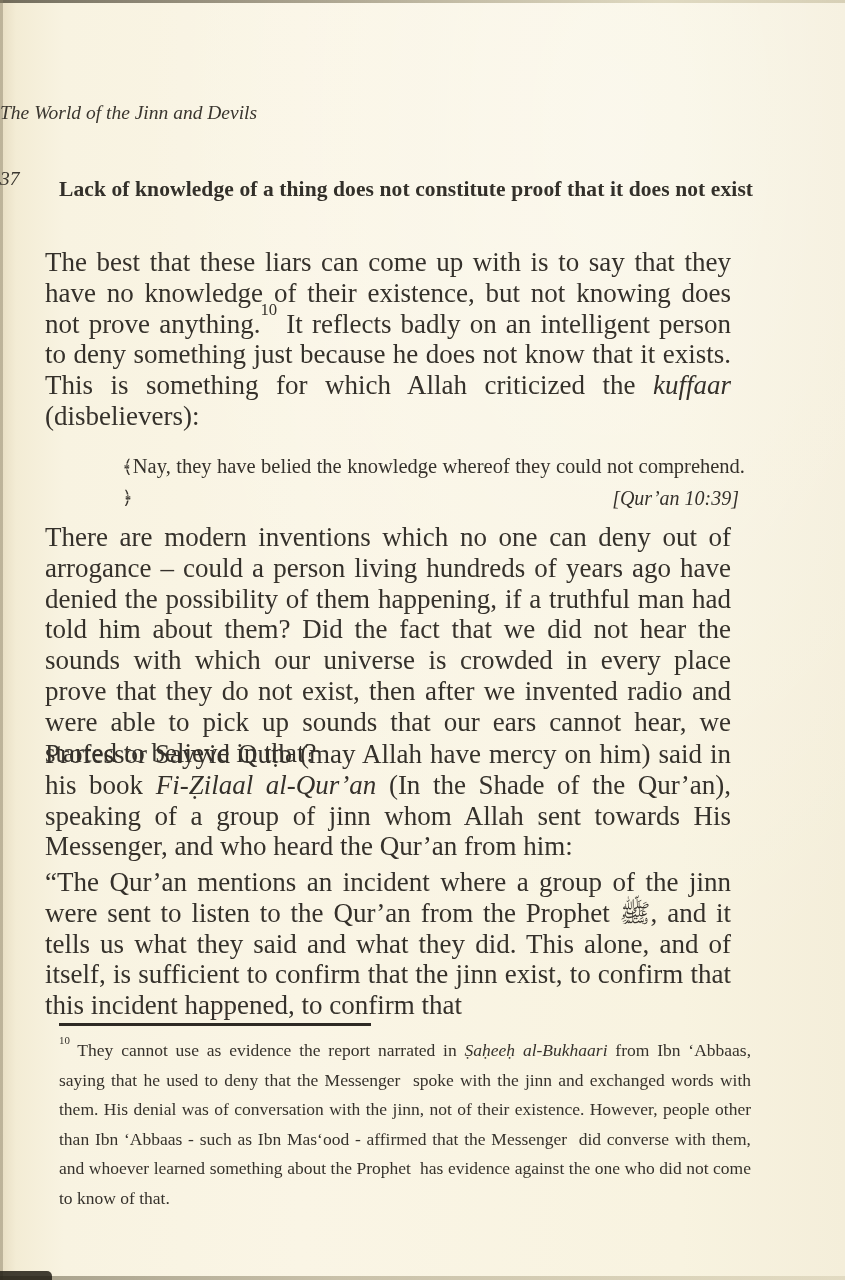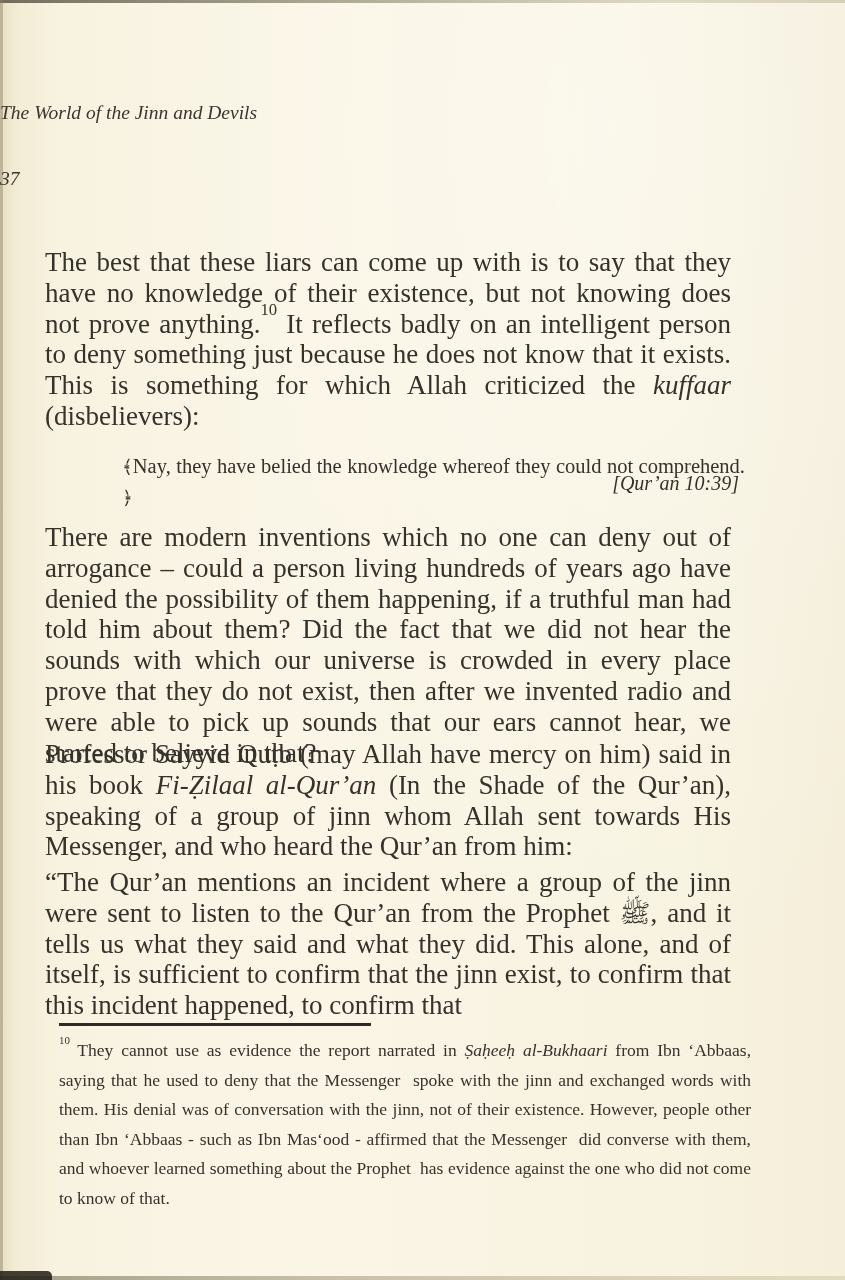--- a/index.html
+++ b/index.html
@@ -29,21 +29,21 @@
   .p1{top:247px}.p2{top:522px}.p3{top:739px}.p4{top:867px}
 
   .verse{position:absolute;top:400px;left:370px;width:420px;text-align:center;direction:rtl;
     font-family:"DejaVu Sans",sans-serif;font-size:22px;color:#3c372e;}
   .rosette{display:inline-flex;align-items:center;justify-content:center;width:26px;height:26px;
     border:1px solid #514a3e;border-radius:50%;outline:1px dotted #514a3e;outline-offset:1.5px;
     font-size:13px;margin:0 7px;vertical-align:middle;}
 
   .quote{position:absolute;left:122px;top:451px;width:623px;}
   .quote p{margin:0;font-size:20.5px;line-height:31px;text-align:justify;}
-  .cite{position:absolute;right:6px;bottom:18px;font-style:italic;font-size:20px;background:transparent;}
+  .cite{position:absolute;right:6px;bottom:3px;font-style:italic;font-size:20px;background:transparent;}
 
   .fn-rule{position:absolute;left:59px;top:1023px;width:312px;height:3px;background:#2e2a24;}
   .footnote{position:absolute;left:59px;top:1036px;width:692px;margin:0;
     font-size:17.5px;line-height:29.6px;text-align:justify;color:#36322c;}
 
   sup{font-size:.62em;line-height:0;position:relative;top:-.45em;letter-spacing:0;}
   .it{font-style:italic}
   .ar{font-family:"DejaVu Sans",sans-serif;font-size:.95em}
   .orn{font-family:"DejaVu Sans",sans-serif;font-size:.9em}
 </style>
@@ -54,20 +54,21 @@
   <div class="edge-top"></div>
   <div class="edge-left"></div>
   <div class="edge-bottom"></div>
   <div class="corner-smudge"></div>
 
   <div class="header">
     <span>The World of the Jinn and Devils</span>
     <span>37</span>
   </div>
 
+  <h1 class="heading">Lack of knowledge of a thing does not constitute proof that it does not exist</h1>
 
   <p class="body p1"><span>The best that these liars can come up with is to say that they have no knowledge of their existence, but not knowing does not prove anything.</span><sup>10</sup><span> It reflects badly on an intelligent person to deny something just because he does not know that it exists. This is something for which Allah criticized the </span><span class="it">kuffaar</span><span> (disbelievers):</span></p>
 
 
   <div class="quote">
     <p><span class="orn">﴾</span><span>Nay, they have belied the knowledge whereof they could not comprehend.</span><span class="orn">﴿</span></p>
     <span class="cite">[Qur’an 10:39]</span>
   </div>
 
   <p class="body p2"><span>There are modern inventions which no one can deny out of arrogance – could a person living hundreds of years ago have denied the possibility of them happening, if a truthful man had told him about them? Did the fact that we did not hear the sounds with which our universe is crowded in every place prove that they do not exist, then after we invented radio and were able to pick up sounds that our ears cannot hear, we started to believe in that?</span></p>

